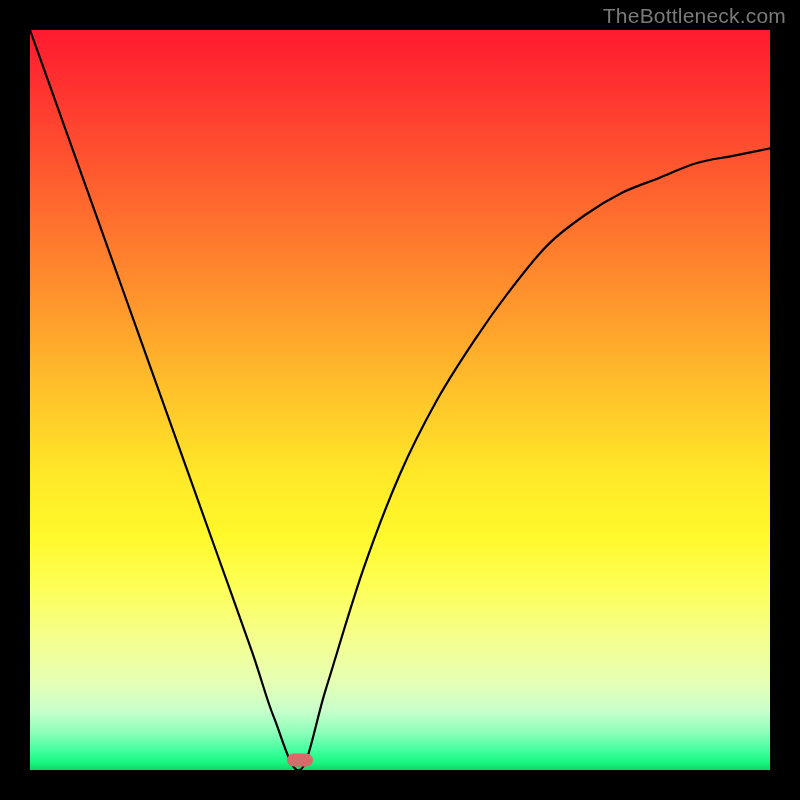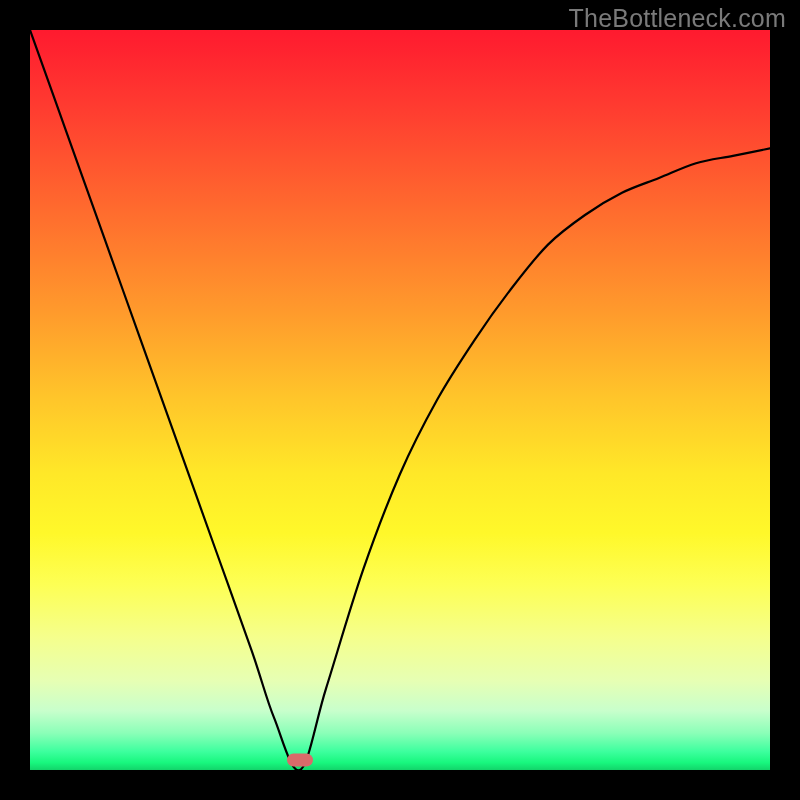--- a/index.html
+++ b/index.html
@@ -48,21 +48,21 @@
   }
   .curve-svg {
     position: absolute;
     inset: 0;
   }
   .watermark {
     position: absolute;
     top: 4px;
     right: 14px;
     color: #7a7a7a;
-    font-size: 25px;
+    font-size: 21px;
     letter-spacing: 0.2px;
     font-weight: 400;
     user-select: none;
     margin-left: 14px;
   }
   .marker {
     position: absolute;
     width: 26px;
     height: 13px;
     background: #d96a6a;

